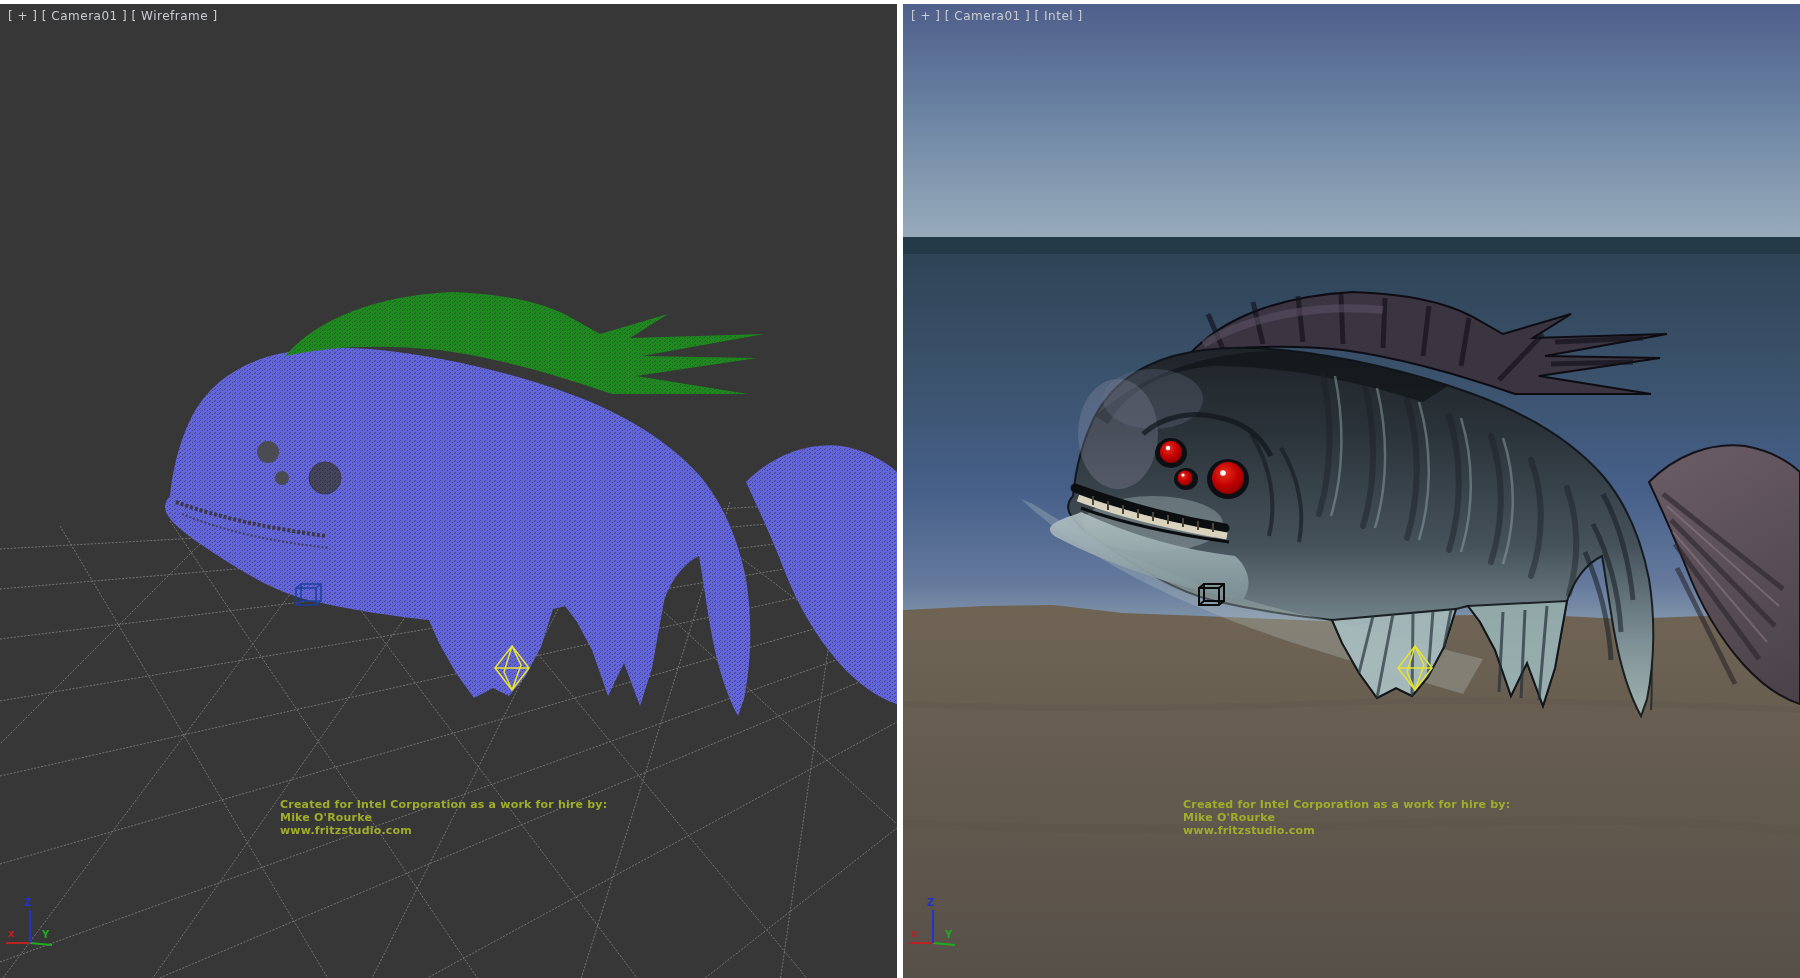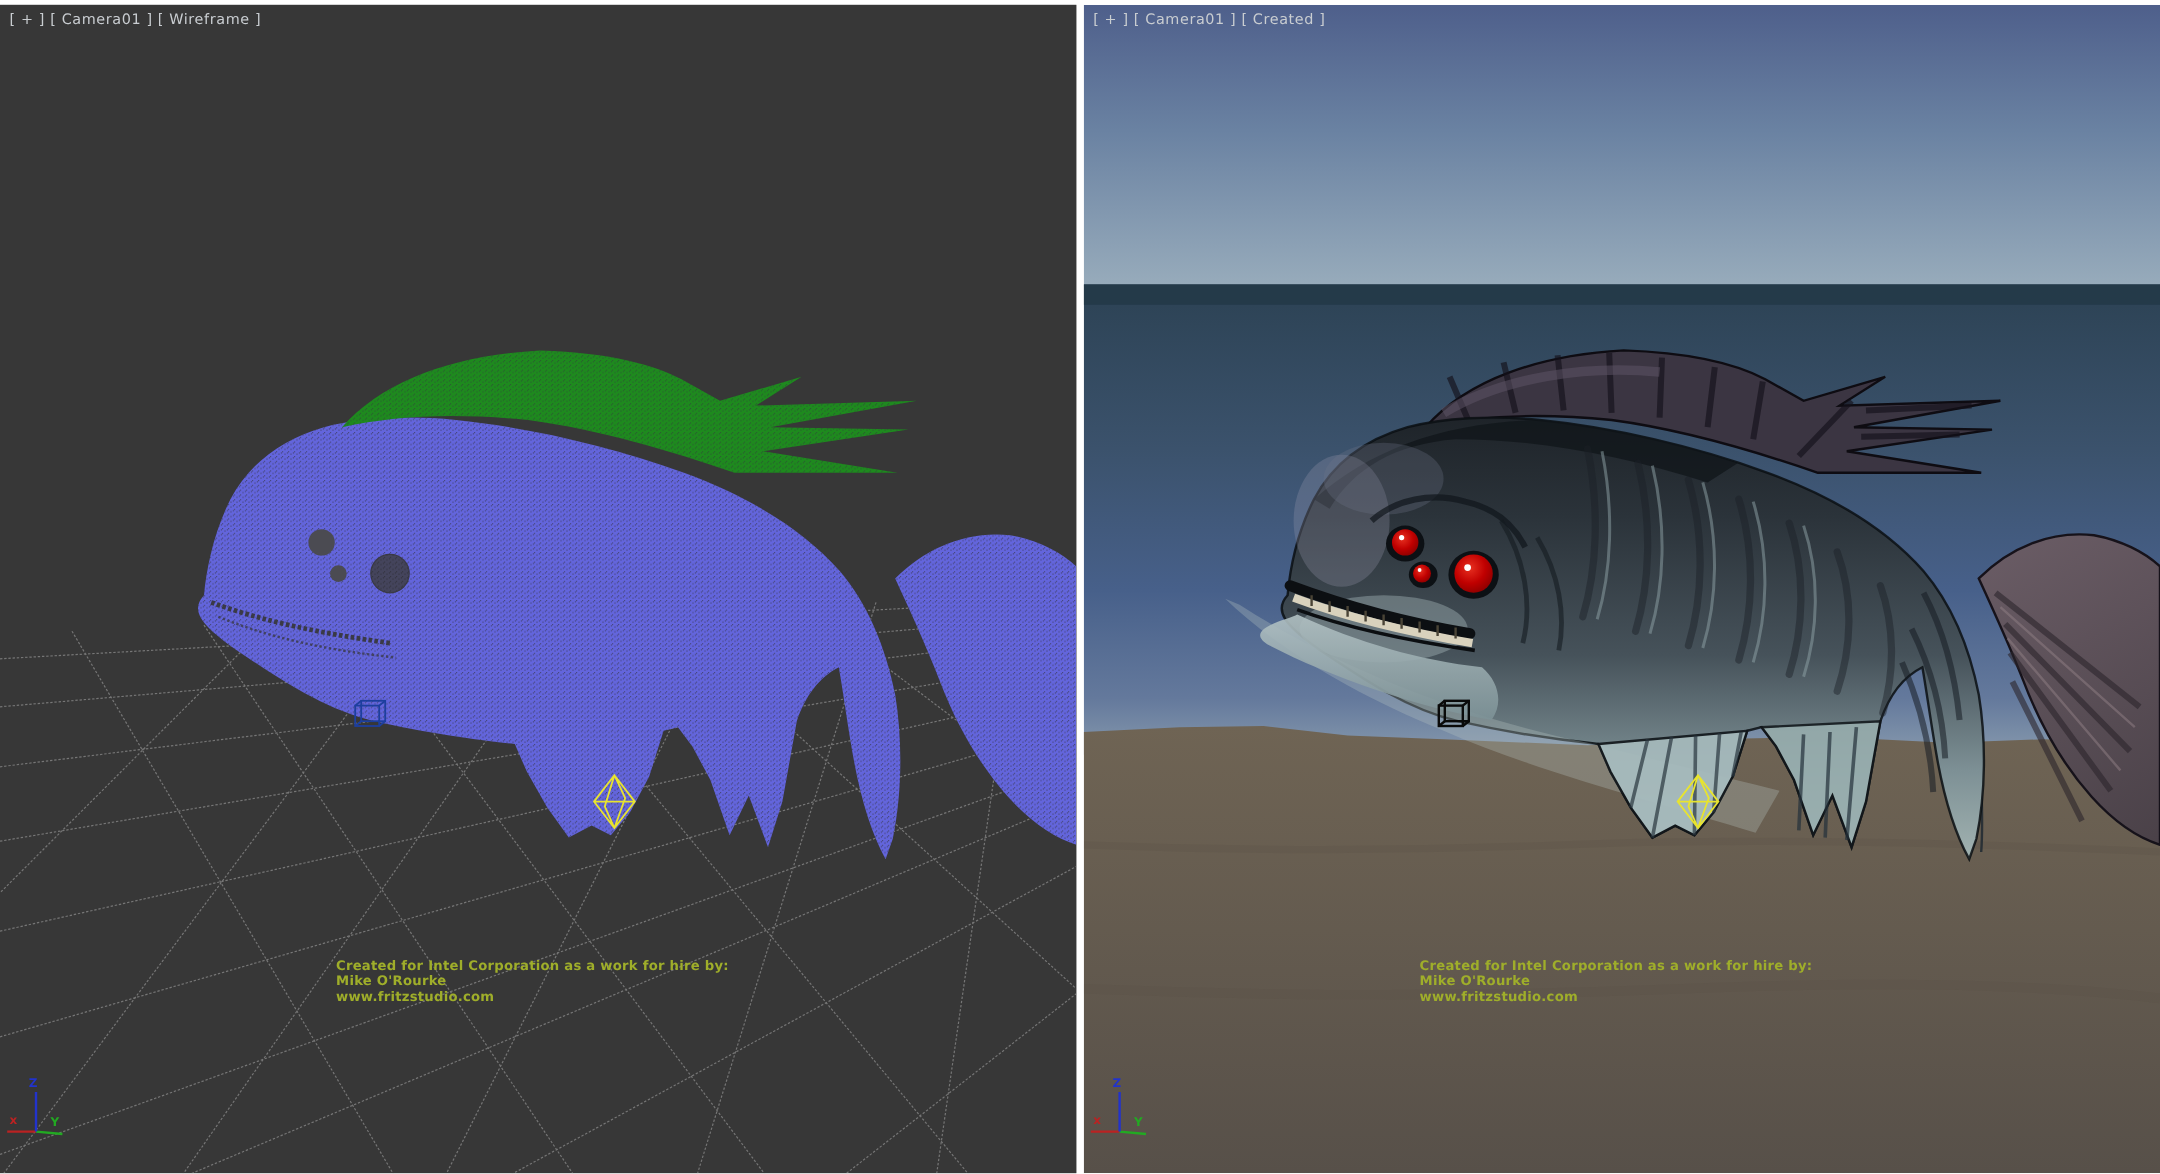--- a/index.html
+++ b/index.html
@@ -208,16 +208,16 @@
         <text class="credit" x="280" y="830">www.fritzstudio.com</text>
       </g>
 
       <g>
         <use href="#axisTripod"></use>
         <text class="axis-label" x="8" y="933" fill="#bb2222">x</text>
         <text class="axis-label" x="42" y="934" fill="#22aa22">Y</text>
         <text class="axis-label" x="24" y="902" fill="#2233cc">Z</text>
       </g>
     </svg>
-    <div class="vp-label">[ + ] [ Camera01 ] [ Created ]</div>
+    <div class="vp-label">[ + ] [ Camera01 ] [ Intel ]</div>
   </div>
 
 </div>
 
 </body></html>

